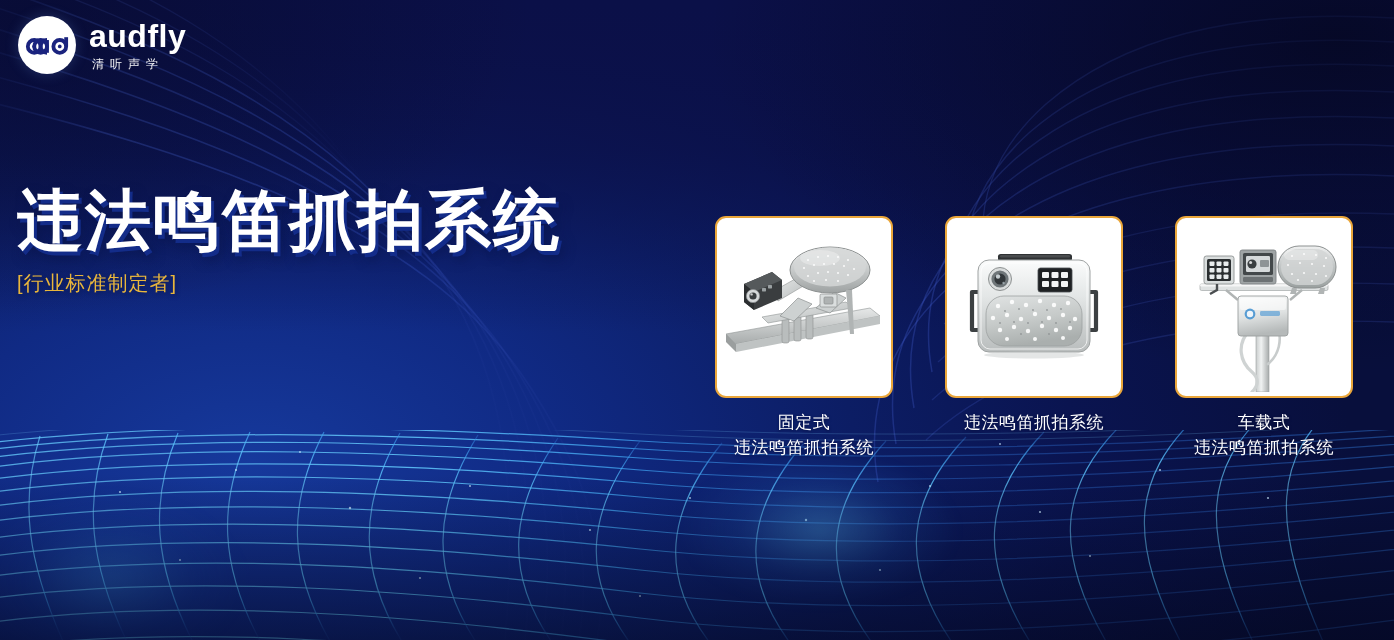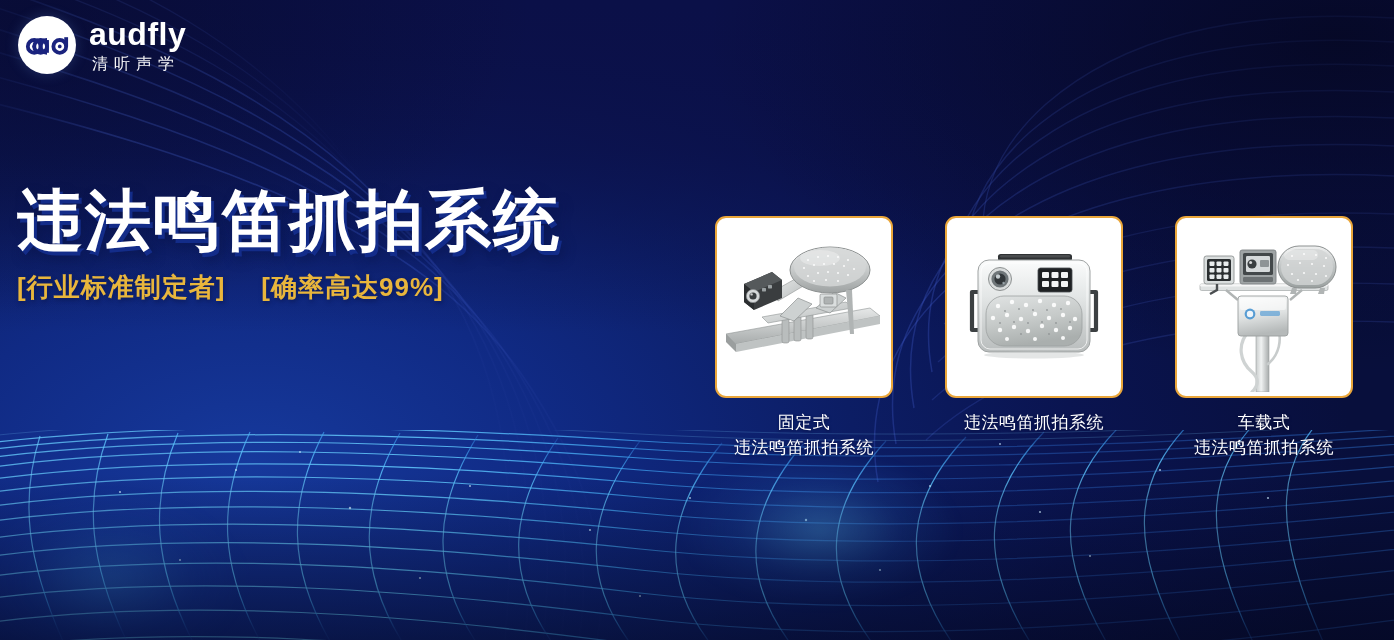--- a/index.html
+++ b/index.html
@@ -50,39 +50,39 @@
     background:#ffffff;display:flex;align-items:center;justify-content:center;
     box-shadow:0 0 14px rgba(120,170,255,0.22);
   }
   .logo-mark svg{display:block;}
   .logo-word{display:flex;flex-direction:column;justify-content:center;}
   .logo-word-main{
     color:#ffffff;font-size:32px;font-weight:700;line-height:1;
     letter-spacing:0.5px;
   }
   .logo-word-sub{
-    color:#ffffff;font-size:16px;line-height:1;margin-top:6px;
+    color:#ffffff;font-size:12px;line-height:1;margin-top:6px;
     letter-spacing:6px;text-indent:3px;opacity:0.96;
   }
 
   
   .headline-block{position:absolute;left:17px;top:186px;}
   .headline{
     color:#ffffff;
     font-size:66px;font-weight:700;line-height:1.06;
     letter-spacing:2px;
     white-space:nowrap;
     text-shadow:3px 4px 0 rgba(20,45,140,0.95), 5px 7px 12px rgba(8,18,70,0.65);
   }
   .subline{
     margin-top:14px;display:flex;align-items:center;gap:36px;
     white-space:nowrap;
   }
   .subline span{
-    color:#e9b63c;font-size:26px;font-weight:700;letter-spacing:1px;
+    color:#e9b63c;font-size:20px;font-weight:400;letter-spacing:1px;
     text-shadow:1px 2px 4px rgba(8,18,70,0.6);
   }
 
   
   .products{position:absolute;left:715px;top:216px;display:flex;gap:52px;}
   .product{width:178px;}
   .card{
     width:178px;height:182px;
     background:#ffffff;
     border:2px solid #eaa63a;
@@ -257,21 +257,20 @@
     <div class="logo-word">
       <div class="logo-word-main">audfly</div>
       <div class="logo-word-sub">清听声学</div>
     </div>
   </div>
 
   <div class="headline-block">
     <div class="headline">违法鸣笛抓拍系统</div>
     <div class="subline">
       <span>[行业标准制定者]</span>
-      <span>[确率高达99%]</span>
     </div>
   </div>
 
   <div class="products">
 
     <div class="product">
       <div class="card">
         <svg width="168" height="170" viewBox="0 0 168 170">
           <defs>
             <linearGradient id="m1a" x1="0" y1="0" x2="0" y2="1">

